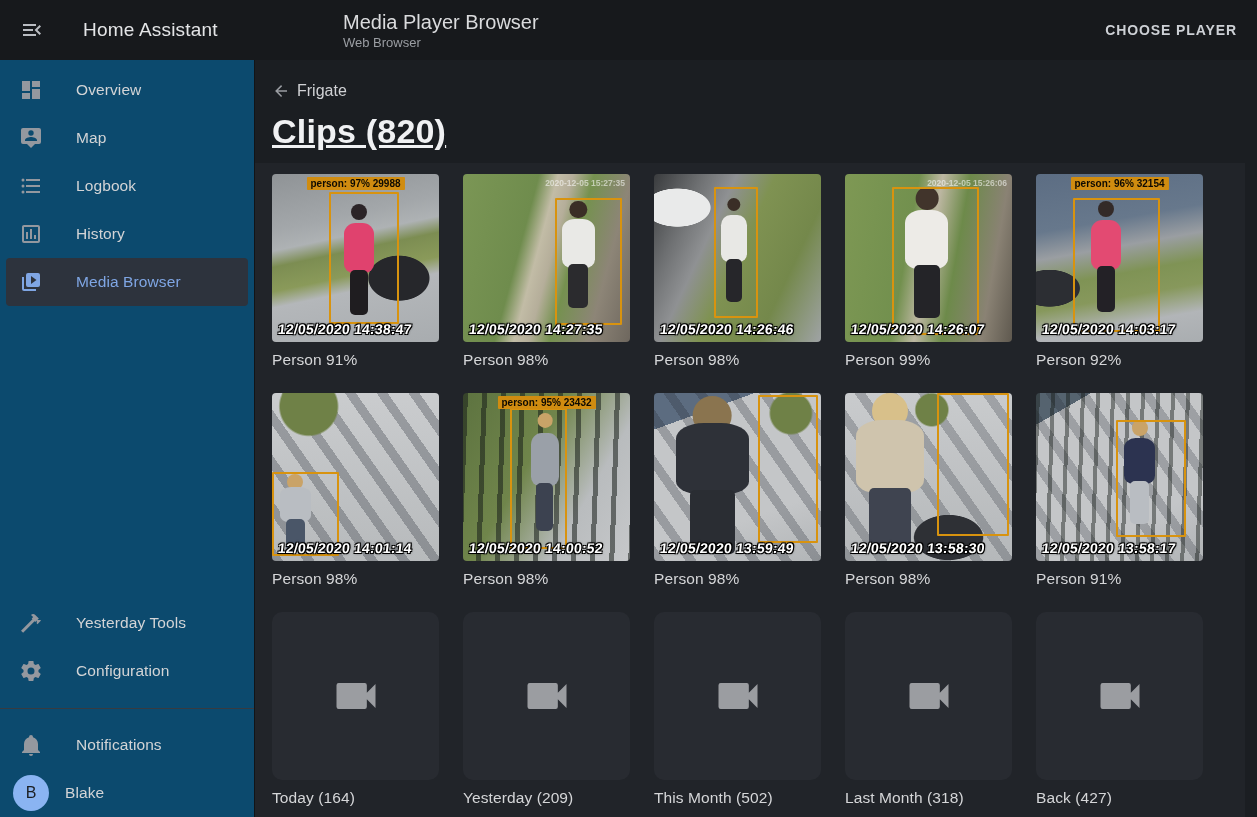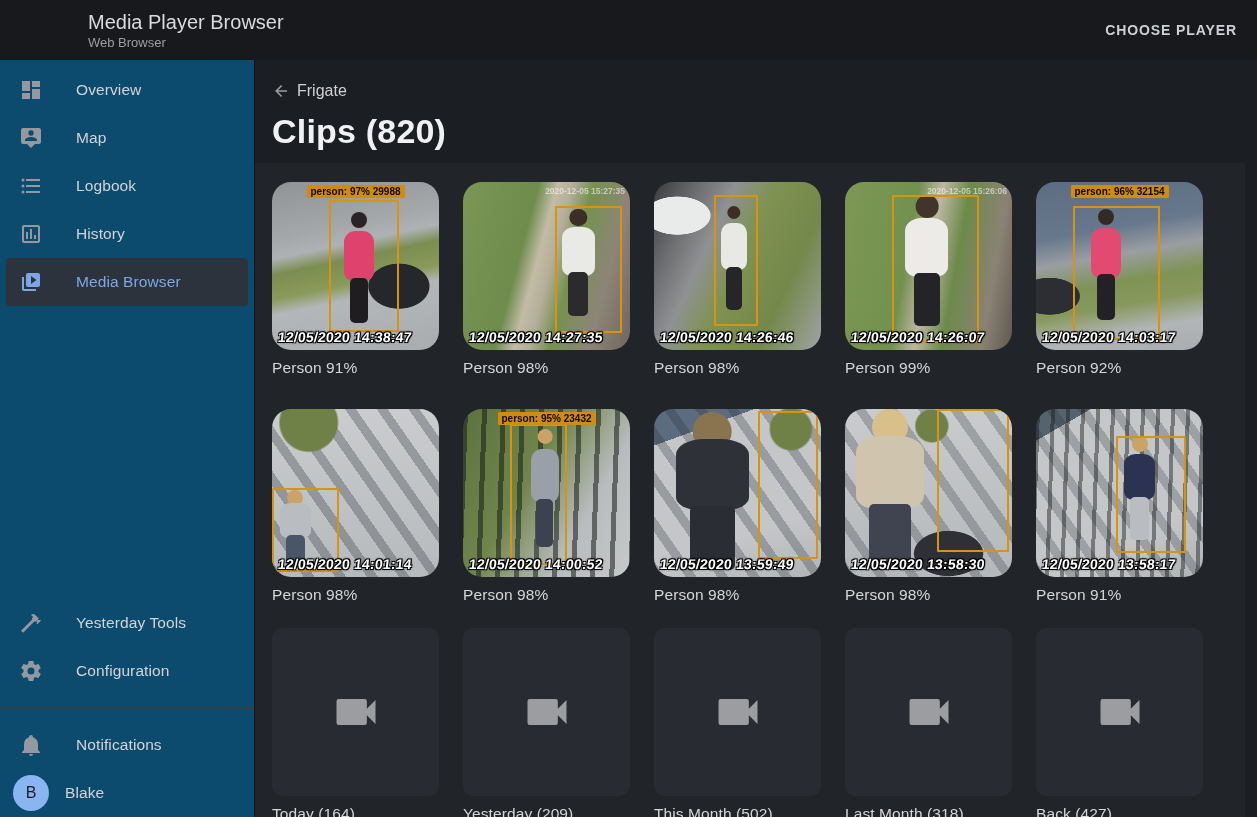--- a/index.html
+++ b/index.html
@@ -38,26 +38,26 @@
   .side-item.user .s-label { margin-left:16px; }
 
   
   .main { position:fixed; top:60px; left:244px; width:1001px; height:757px; background:#1b1e22;
     display:flex; flex-direction:column; }
   .content-header { padding:22px 0 12px 28px; background:#1b1e22; }
   .breadcrumb { display:flex; align-items:center; gap:7px; cursor:pointer; background:none; border:none;
     padding:0; color:#d0d1d4; font-family:"Liberation Sans", sans-serif; }
   .breadcrumb .b-icon { width:18px; height:18px; color:#9a9da2; display:flex; }
   .breadcrumb .b-label { font-size:16px; }
-  .content-title { margin-top:12px; font-size:34px; font-weight:700; color:#f0f1f3; letter-spacing:.2px; }
+  .content-title { margin-top:12px; font-size:34px; font-weight:700; color:#f0f1f3; letter-spacing:.2px;text-decoration:underline; }
   .grid-area { flex:1 1 auto; background:#212429; padding:11px 28px 0 28px; }
   .grid { display:grid; grid-template-columns:repeat(5,167px); column-gap:24px; row-gap:24px; }
 
   .card { display:flex; flex-direction:column; }
-  .thumb { position:relative; width:167px; height:168px; border-radius:19px; overflow:hidden; cursor:pointer;margin-top:8px; }
+  .thumb { position:relative; width:167px; height:168px; border-radius:4px; overflow:hidden; cursor:pointer; }
   .caption { margin-top:9px; font-size:15.5px; color:#d5d6d8; letter-spacing:.1px; }
 
   .ts { position:absolute; bottom:5px; left:6px; font-size:14px; font-weight:700; color:#fff;
     transform:skewX(-6deg); letter-spacing:.2px; white-space:nowrap;
     text-shadow:-1px -1px 0 #000,1px -1px 0 #000,-1px 1px 0 #000,1px 1px 0 #000,0 0 3px #000; }
   .chip { position:absolute; top:3px; left:50%; transform:translateX(-50%); background:#d08c10;
     color:#0d0a02; font-size:10px; font-weight:700; padding:1px 4px; white-space:nowrap; border-radius:1px; }
   .osd { position:absolute; top:4px; right:5px; font-size:8.5px; font-weight:600;
     color:rgba(255,255,255,.55); white-space:nowrap; }
   .bbox { position:absolute; border:2px solid #d8930f; border-radius:1px; }
@@ -116,20 +116,28 @@
 
   
   .folder-thumb { position:relative; width:167px; height:168px; border-radius:10px; background:#282b31;
     cursor:pointer; display:flex; align-items:center; justify-content:center; }
   .folder-thumb .f-icon { width:52px; height:52px; color:#9b9da1; display:flex; }
 </style>
 </head>
 <body>
 
 <header class="app-bar">
+  <div class="app-bar-left">
+    <button class="icon-btn">
+        <svg viewBox="0 0 24 24" width="100%" height="100%" fill="currentColor">
+          <path d="M21,15.61L19.59,17L14.58,12L19.59,7L21,8.39L17.44,12L21,15.61M3,6H16V8H3V6M3,13V11H13V13H3M3,18V16H16V18H3Z"></path>
+        </svg>
+      </button>
+    <span class="app-title">Home Assistant</span>
+  </div>
   <div class="app-bar-center">
     <div class="page-title">Media Player Browser</div>
     <div class="page-subtitle">Web Browser</div>
   </div>
   <button class="choose-player">CHOOSE PLAYER</button>
 </header>
 
 <nav class="sidebar">
   <div id="sidebar-items">
   <div class="side-item">

